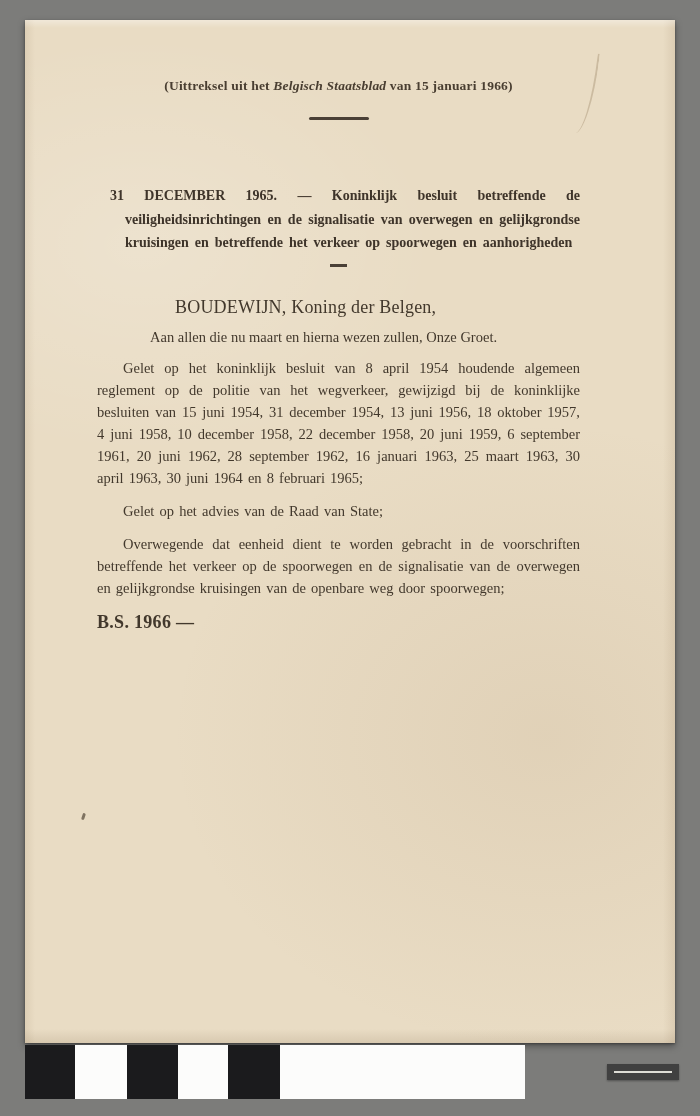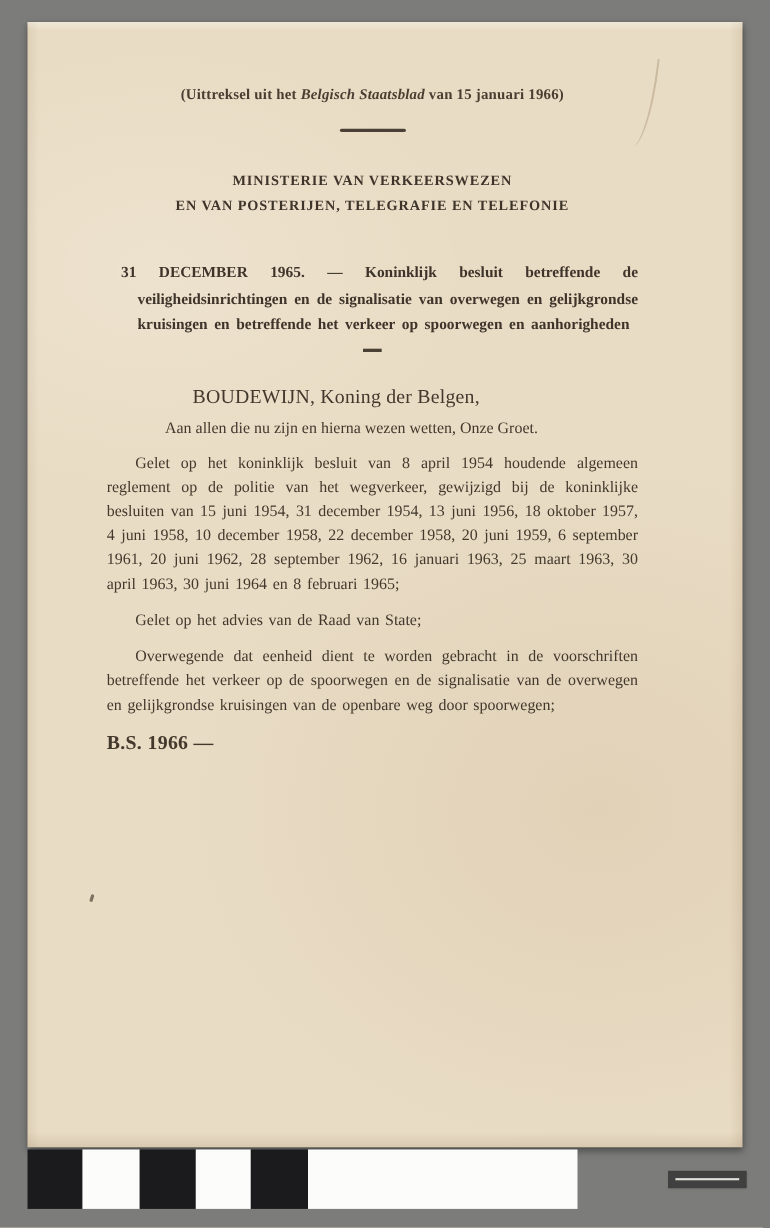--- a/index.html
+++ b/index.html
@@ -49,21 +49,21 @@
     padding-top:58px;font-weight:bold;color:#493e31;
   }
   .source i{font-weight:bold;}
   .rule{width:60px;height:3px;background:#4a4036;margin:23px auto 0;border-radius:2px;}
   .ministry{
     text-align:center;font-weight:bold;font-size:13px;line-height:23px;
     letter-spacing:0.8px;margin-top:32px;color:#3e342a;
   }
   .decree{
     font-weight:bold;font-size:14px;line-height:23.5px;text-align:justify;
-    padding-left:28px;text-indent:-15px;margin-top:39px;word-spacing:2.5px;
+    padding-left:28px;text-indent:-15px;margin-top:64px;word-spacing:2.5px;
     color:#3e342a;
   }
   .dash{width:17px;height:3px;background:#4a4036;margin:9px auto 0;}
   .boudewijn{margin:30px 0 0 78px;font-size:18px;letter-spacing:0.2px;}
   .greeting{margin:11px 0 0 53px;font-size:14.5px;}
   .para{
     font-size:14.5px;line-height:22px;text-align:justify;
     text-indent:26px;margin-top:11px;word-spacing:1.5px;
   }
   .bs{margin-top:13px;font-size:18px;font-weight:bold;letter-spacing:0.3px;}
@@ -90,32 +90,28 @@
   <div class="paper">
     <div class="crease"></div>
     <div class="speck"></div>
 
     <div class="column">
 
       <p class="source"><span>(Uittreksel uit het </span><i>Belgisch Staatsblad</i><span> van 15 januari 1966)</span></p>
 
       <div class="rule"></div>
 
-      <div class="ministry">
-        <div>MINISTERIE VAN VERKEERSWEZEN</div>
-        <div>EN VAN POSTERIJEN, TELEGRAFIE EN TELEFONIE</div>
-      </div>
 
       <p class="decree">31 DECEMBER 1965. — Koninklijk besluit betreffende de veiligheidsinrichtingen en de signalisatie van overwegen en gelijkgrondse kruisingen en betreffende het verkeer op spoorwegen en aanhorigheden</p>
 
       <div class="dash"></div>
 
       <p class="boudewijn">BOUDEWIJN, Koning der Belgen,</p>
 
-      <p class="greeting">Aan allen die nu zijn en hierna wezen wetten, Onze Groet.</p>
+      <p class="greeting">Aan allen die nu maart en hierna wezen zullen, Onze Groet.</p>
 
 
 
       <p class="para">Gelet op het koninklijk besluit van 8 april 1954 houdende algemeen reglement op de politie van het wegverkeer, gewijzigd bij de koninklijke besluiten van 15 juni 1954, 31 december 1954, 13 juni 1956, 18 oktober 1957, 4 juni 1958, 10 december 1958, 22 december 1958, 20 juni 1959, 6 september 1961, 20 juni 1962, 28 september 1962, 16 januari 1963, 25 maart 1963, 30 april 1963, 30 juni 1964 en 8 februari 1965;</p>
 
       <p class="para">Gelet op het advies van de Raad van State;</p>
 
       <p class="para">Overwegende dat eenheid dient te worden gebracht in de voorschriften betreffende het verkeer op de spoorwegen en de signalisatie van de overwegen en gelijkgrondse kruisingen van de openbare weg door spoorwegen;</p>
 
       <p class="bs">B.S. 1966 —</p>

